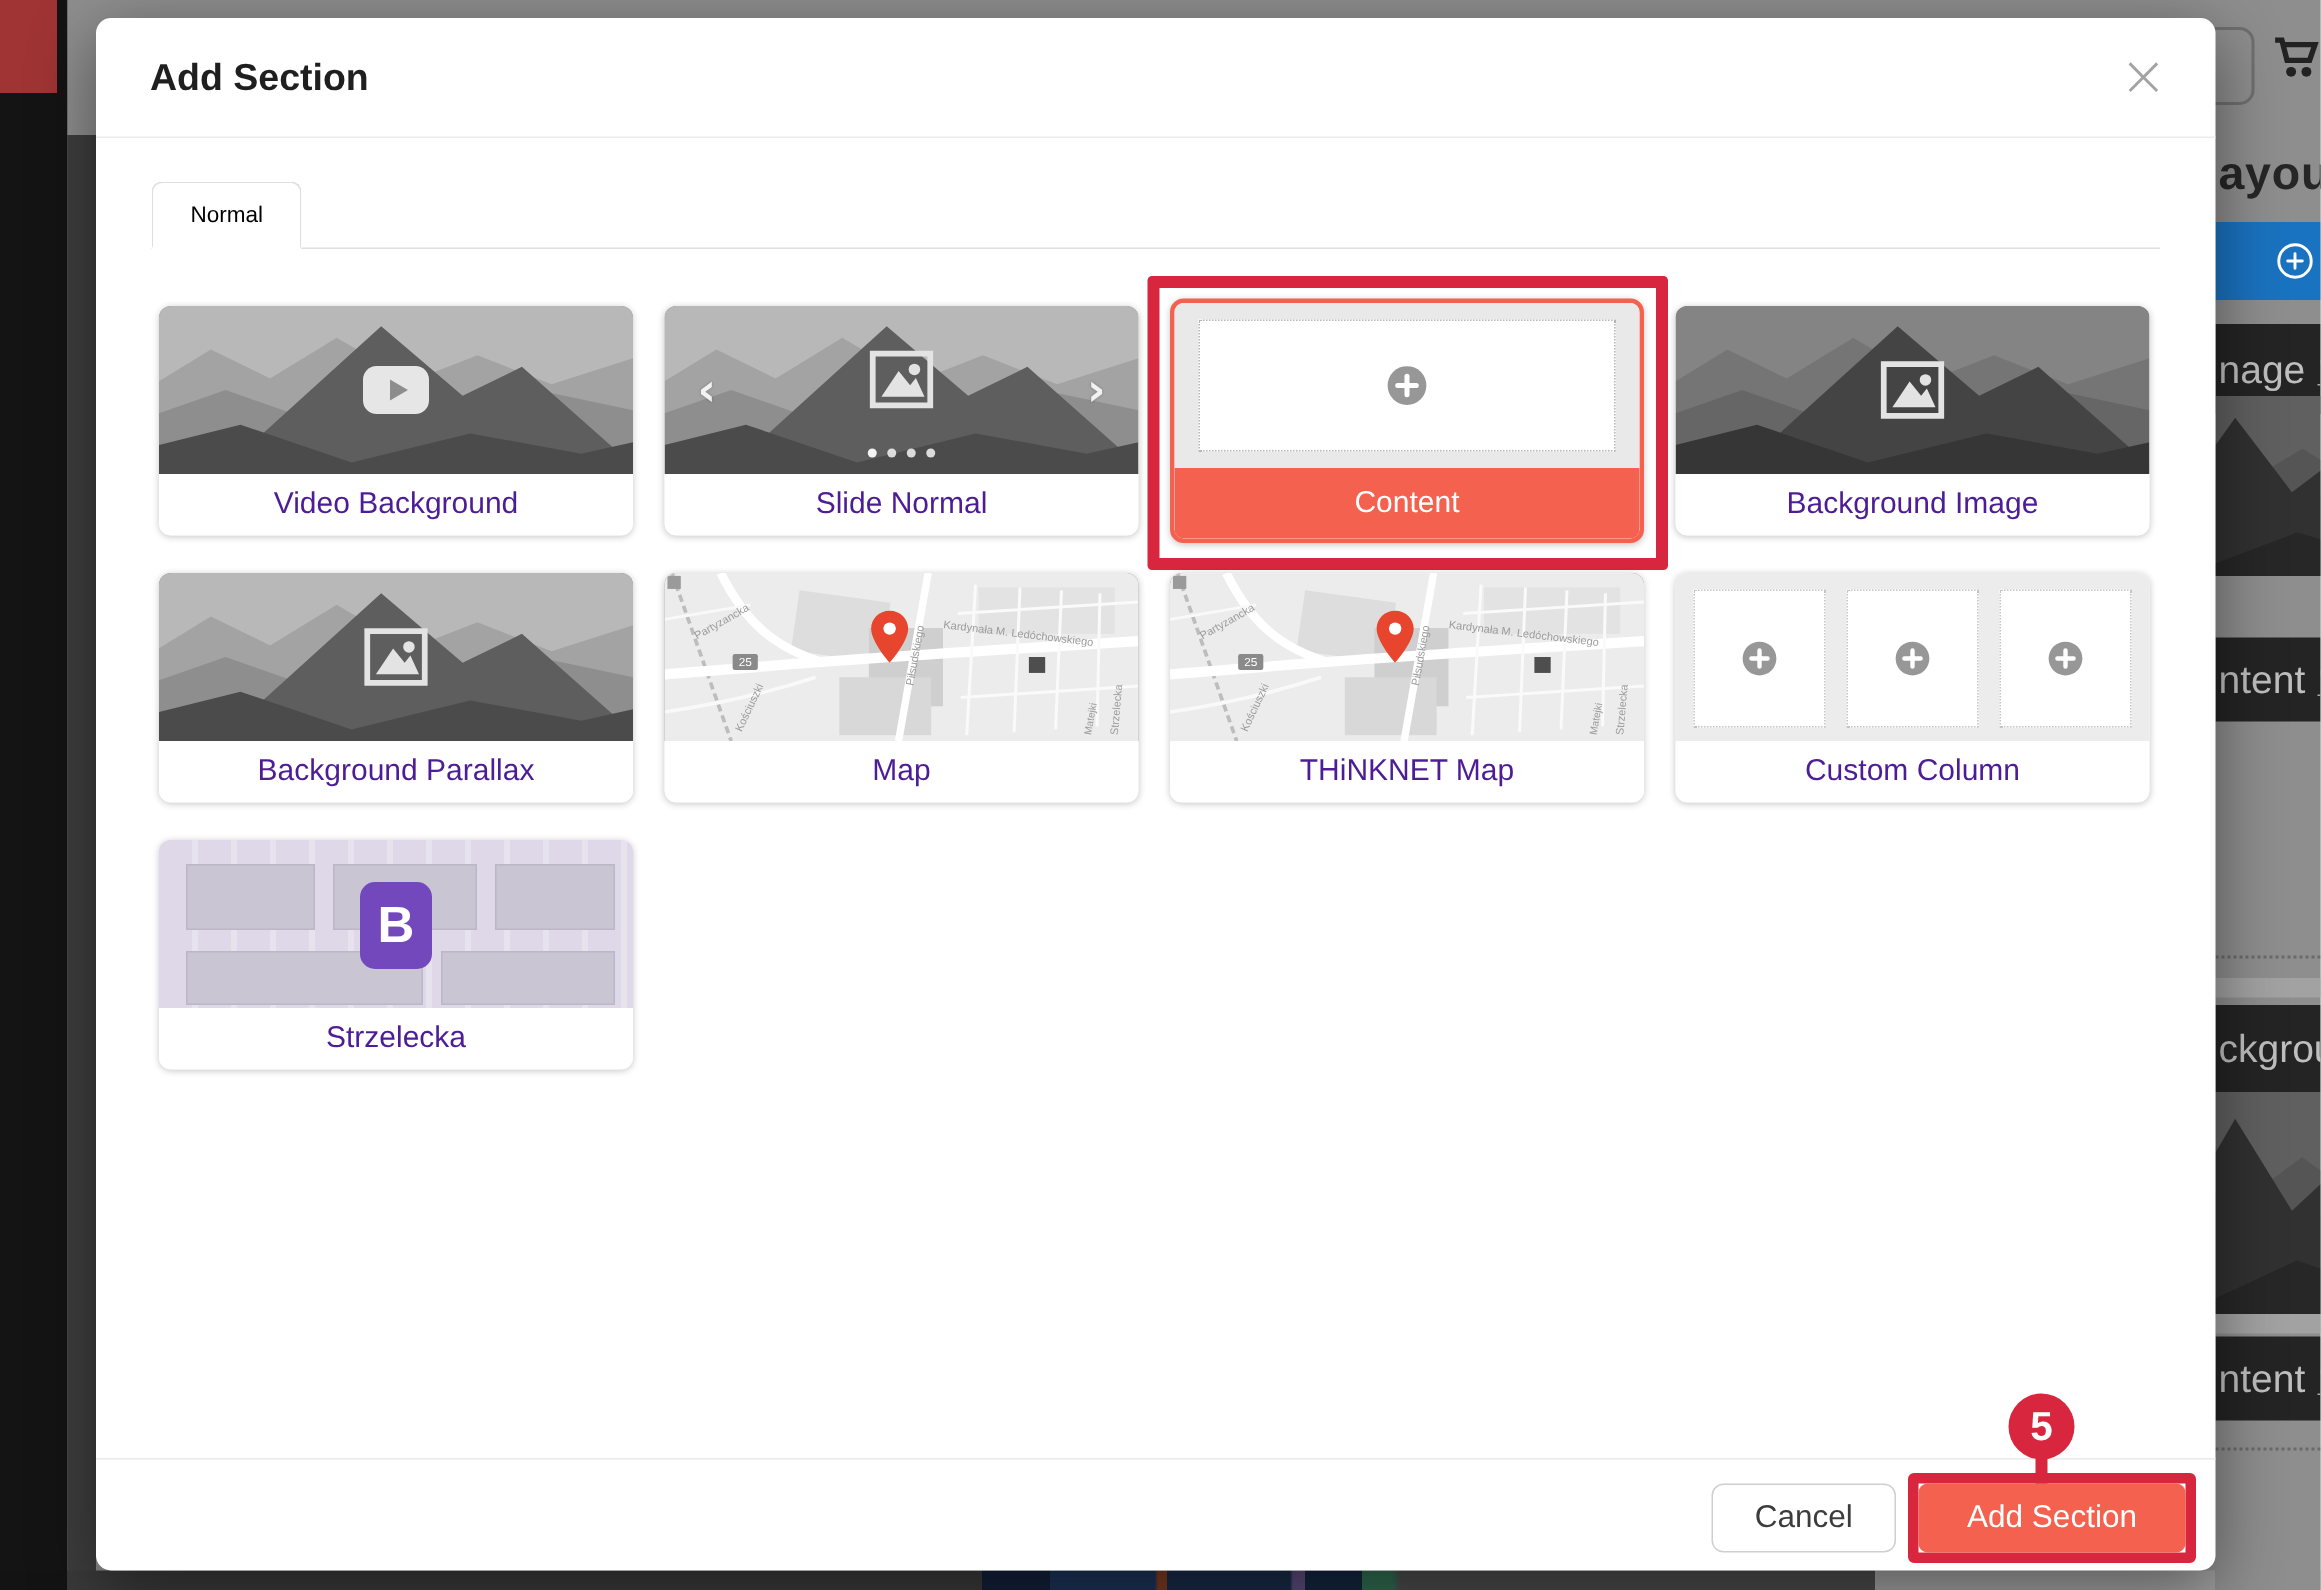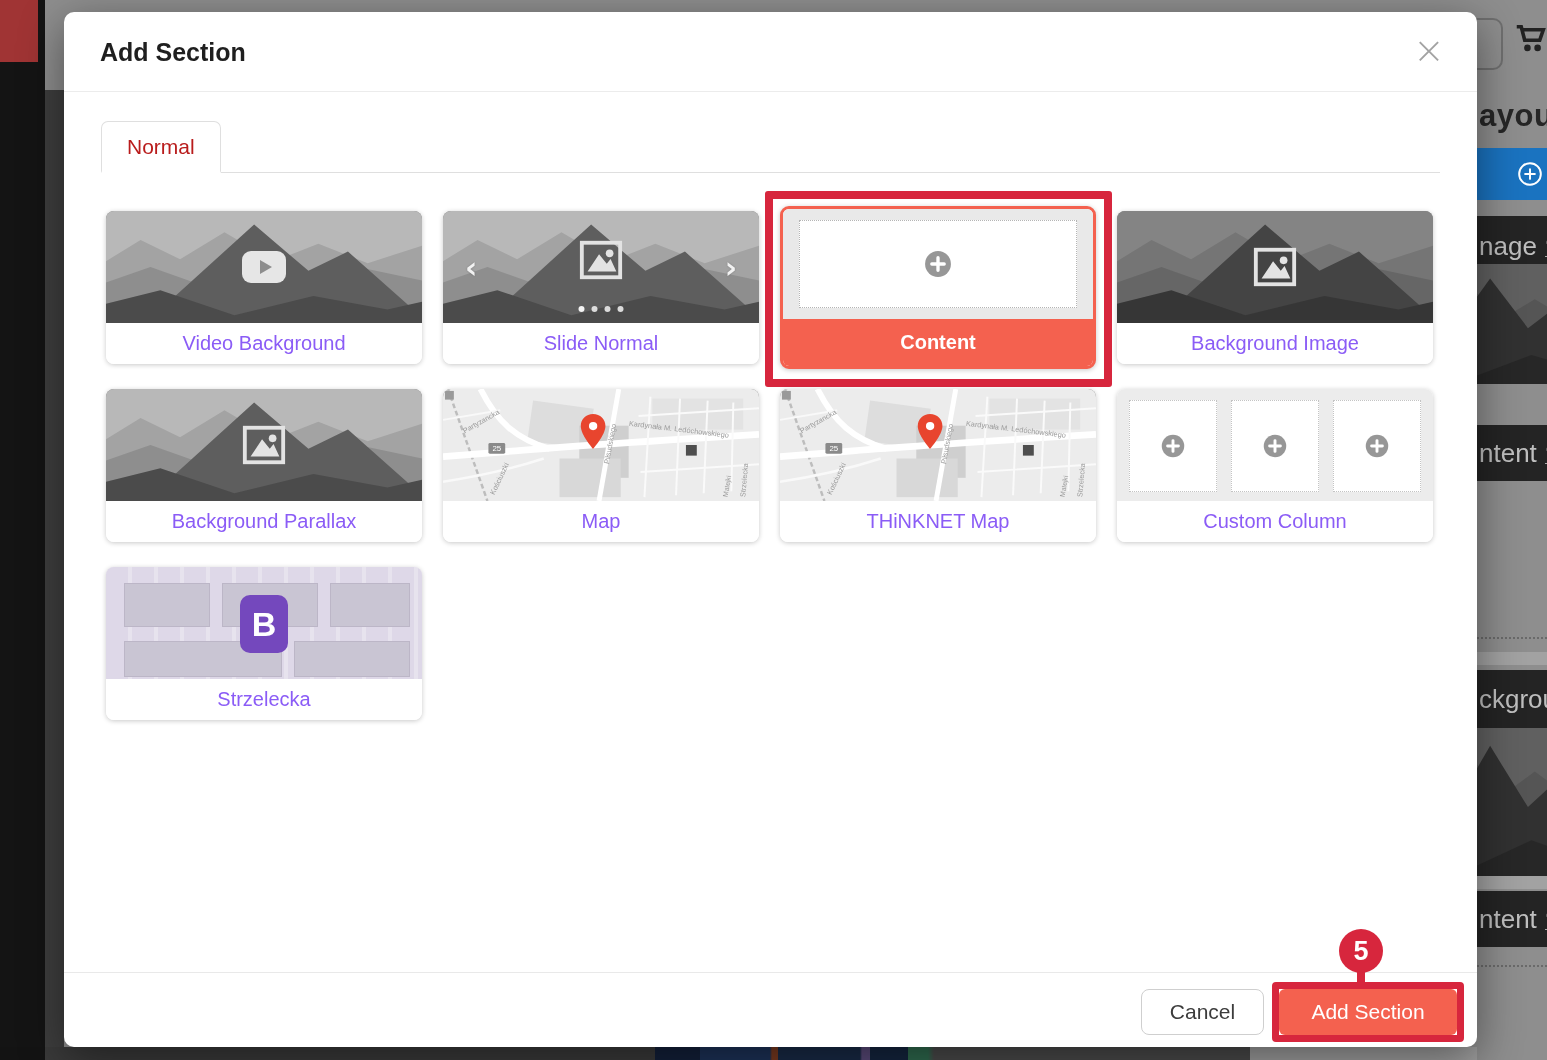--- a/index.html
+++ b/index.html
@@ -38,46 +38,46 @@
   
   .modal { position:absolute; left:64px; top:12px; width:1413px; height:1035px;
     background:#fff; border-radius:10px; box-shadow:0 12px 45px rgba(0,0,0,.45); }
   .modal-header { position:relative; height:80px; border-bottom:1px solid #ececec; }
   .modal-title { position:absolute; left:36px; top:26px; font-size:25px; font-weight:700; color:#1f1f1f; }
   .modal-close { position:absolute; right:28px; top:18px; width:40px; height:40px; border:none; background:none;
     font-size:38px; font-weight:300; color:#a3a3a3; cursor:pointer; line-height:40px; text-align:center; font-family:"DejaVu Sans",sans-serif;}
 
   .tabbar { margin:29px 37px 0 37px; border-bottom:1px solid #dfdfdf; }
   .tab { display:inline-block; padding:13px 25px 12px; border:1px solid #dfdfdf; border-bottom:2px solid #fff;
-    margin-bottom:-1px; border-radius:7px 7px 0 0; background:#fff; color:#b91c1c; font-size:21px; cursor:pointer; }
+    margin-bottom:-1px; border-radius:7px 7px 0 0; background:#fff; color:#000000; font-size:15px; cursor:pointer; }
 
   .grid { position:relative; margin:38px 0 0 42px; display:grid;
     grid-template-columns:repeat(4,316px); grid-auto-rows:153px; column-gap:21px; row-gap:25px; }
   .cell { position:relative; }
   .tile { width:316px; height:153px; border-radius:8px; background:#fff;
     box-shadow:0 1px 5px rgba(0,0,0,.22); overflow:hidden; cursor:pointer; }
   .preview { position:relative; height:112px; overflow:hidden; background:#777; }
   .preview > svg.art { position:absolute; inset:0; width:100%; height:100%; display:block; }
   .preview.darker  svg.art { filter:brightness(.72); }
   .tile-label { height:41px; display:flex; align-items:center; justify-content:center;
-    font-size:20px; color:#8b5cf6; background:#fff; }
+    font-size:20px; color:#4c1d95; background:#fff; }
 
   .center-icon { position:absolute; left:50%; top:50%; transform:translate(-50%,-50%); }
   .chev { position:absolute; top:42px; color:#f2f2f2; font-size:30px; font-weight:700; line-height:1;
     font-family:"DejaVu Sans",sans-serif; text-shadow:0 0 2px rgba(0,0,0,.25);}
   .chev.l { left:22px; } .chev.r { right:22px; }
   .dots { position:absolute; left:50%; bottom:11px; transform:translateX(-50%); display:flex; gap:7px; }
   .dots i { width:6px; height:6px; border-radius:50%; background:#f4f4f4; opacity:.85; }
   .dots i:first-child { opacity:1; }
 
   
   .frame-content { position:absolute; left:-15px; top:-20px; width:347px; height:196px;
     border:8px solid #d7263d; border-radius:3px; }
   .tile.selected { position:absolute; left:0; top:-5px; width:316px; height:163px;
-    border:3px solid #f4614f; border-radius:9px;font-weight:bold; }
+    border:3px solid #f4614f; border-radius:9px; }
   .tile.selected .preview { height:110px; background:#e9e9e9; }
   .content-drop { position:absolute; left:16px; right:16px; top:11px; bottom:11px;
     background:#fff; border:1px dotted #b5b5b5; }
   .tile.selected .tile-label { height:47px; background:#f4614f; color:#fff; }
 
   
   .cols-prev { background:#ececec; display:flex; justify-content:center; gap:14px; padding-top:11px; }
   .col-box { width:88px; height:92px; background:#fff; border:1px dotted #c4c4c4; position:relative; }
 
   

